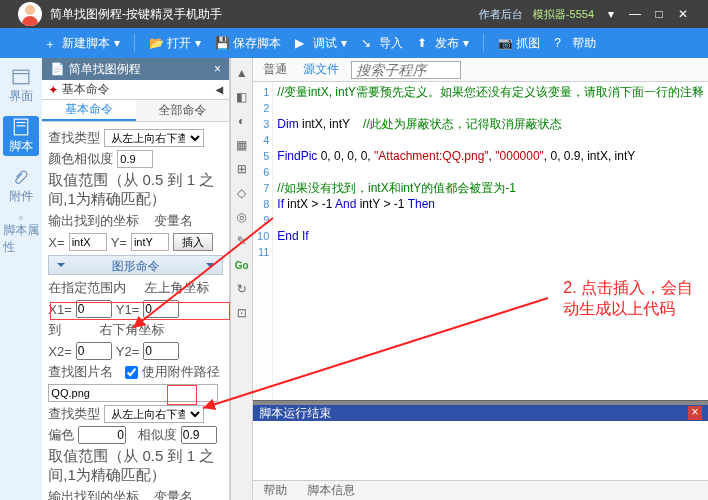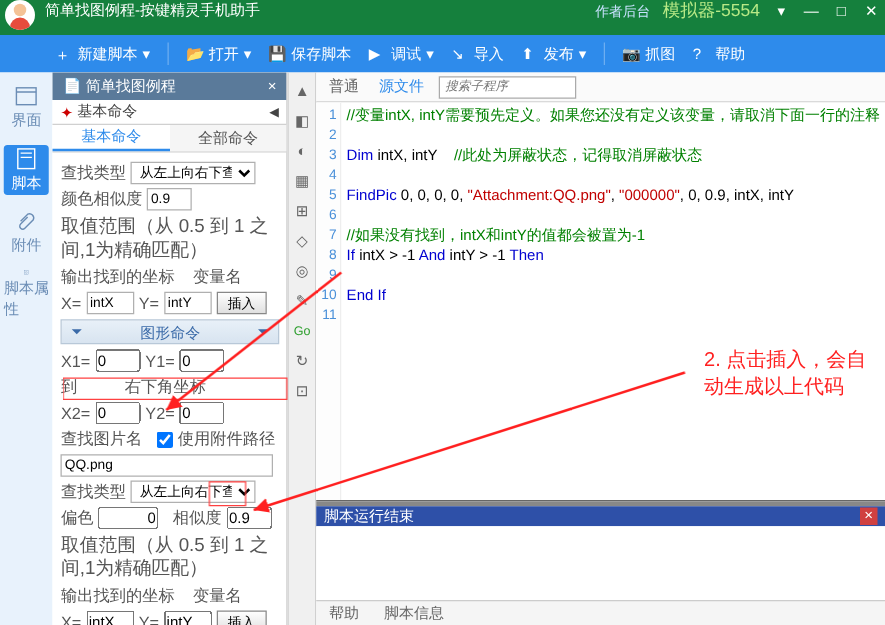--- a/index.html
+++ b/index.html
@@ -1,24 +1,24 @@
 <!DOCTYPE html>
 <html><head>
 <meta charset="utf-8">
 <style>
 *{margin:0;padding:0;box-sizing:border-box;font-family:"Microsoft YaHei",SimSun,Arial,sans-serif;font-size:12px}
 body{width:708px;height:500px;overflow:hidden;background:#fff}
-.titlebar{height:28px;background:#15803d;display:flex;align-items:flex-start;padding:0 4px;color:#fff}
+.titlebar{height:28px;background:#404040;display:flex;align-items:center;padding:0 18px;color:#fff}
 .avatar{width:24px;height:24px;background:#fff;border-radius:50%;margin-right:8px;position:relative;overflow:hidden}
 .avatar::before{content:"";position:absolute;top:3px;left:7px;width:10px;height:10px;background:#f4c296;border-radius:50%}
 .avatar::after{content:"";position:absolute;bottom:0;left:4px;width:16px;height:10px;background:#e74c3c;border-radius:8px 8px 0 0}
 .title-text{flex:1;color:#fff;font-size:12px}
 .title-right{display:flex;align-items:center;gap:10px}
 .author-btn{color:#c8e2ff;font-size:11px;cursor:pointer}
-.device{color:#b8e986;font-size:14px}
+.device{color:#b8e986;font-size:11px}
 .wincontrol{width:14px;height:14px;display:inline-flex;align-items:center;justify-content:center;color:#fff;cursor:pointer}
 .toolbar{height:30px;background:#2e8beb;display:flex;align-items:center;padding-left:44px;gap:14px}
 .tbtn{display:inline-flex;align-items:center;gap:4px;color:#fff;cursor:pointer;font-size:12px}
 .tbtn .ico{width:14px;height:14px;display:inline-block}
 .sep{width:1px;height:18px;background:rgba(255,255,255,0.3)}
 .main{display:flex;height:442px}
 .leftnav{width:44px;background:#e8f2fc;display:flex;flex-direction:column;align-items:center;padding-top:8px;gap:10px}
 .navitem{width:36px;height:40px;display:flex;flex-direction:column;align-items:center;justify-content:center;cursor:pointer;color:#6b8db5;font-size:11px}
 .navitem.active{background:#2e8beb;color:#fff;border-radius:3px}
 .navico{width:18px;height:18px;margin-bottom:2px}
@@ -39,28 +39,28 @@
 input.var{width:38px}
 .desc{font-size:15px;color:#555}
 .collapse-hdr{height:20px;background:linear-gradient(#e8f0f8,#d8e4f0);border:1px solid #b8c8d8;text-align:center;line-height:20px;font-size:12px;color:#3a6aa8;margin:4px 0;cursor:pointer;position:relative}
 .collapse-hdr::before,.collapse-hdr::after{content:"";position:absolute;top:50%;width:0;height:0;border:4px solid transparent;border-top-color:#3a6aa8;margin-top:-2px}
 .collapse-hdr::before{left:8px}.collapse-hdr::after{right:8px}
 .insert-btn{height:18px;padding:0 8px;border:1px solid #888;background:linear-gradient(#fefefe,#e0e0e0);cursor:pointer;font-size:11px}
 .editor{flex:1;display:flex;flex-direction:column;position:relative}
 .editor-top{height:24px;border-bottom:1px solid #d0d0d0;display:flex;align-items:center;padding:0 6px;gap:8px;background:#fafafa}
 .et-tab{font-size:12px;color:#666;cursor:pointer;padding:0 4px}
 .et-tab.active{color:#2e8beb}
-.search{border:1px solid #aaa;height:18px;width:110px;font-size:10px;padding:0 4px;color:#888;font-style:italic}
+.search{border:1px solid #aaa;height:18px;width:110px;font-size:14px;padding:0 4px;color:#888;font-style:italic}
 .code{flex:1;display:flex;font-family:Consolas,monospace;font-size:12px;background:#fff;position:relative;overflow:hidden}
 .gutter{width:20px;background:#fdfdfd;border-right:1px solid #eee;text-align:right;padding:2px 3px 0 0;color:#4a90d9;font-size:11px;line-height:16px}
 .codelines{padding:2px 4px;line-height:16px;white-space:pre}
 .c-green{color:#008000}.c-blue{color:#0000d0}.c-red{color:#c00000}.c-black{color:#000}
 .vtoolbar{width:24px;background:#f0f0f0;border-left:1px solid #d0d0d0;border-right:1px solid #d0d0d0;display:flex;flex-direction:column;align-items:center;padding-top:6px;gap:6px}
 .vbtn{width:18px;height:18px;cursor:pointer;display:flex;align-items:center;justify-content:center;color:#666}
-.go{color:#2a9d2a;font-weight:normal;font-size:10px}
+.go{color:#2a9d2a;font-weight:bold;font-size:10px}
 .debug-pane{height:80px;border-top:1px solid #666;display:flex;flex-direction:column}
 .debug-hdr{height:16px;background:#2e50a8;color:#fff;font-size:11px;padding:0 6px;display:flex;align-items:center}
 .debug-hdr .x{margin-left:auto;background:#d04040;width:14px;height:14px;text-align:center;line-height:12px;cursor:pointer}
 .statusbar{height:20px;background:#f5f5f5;border-top:1px solid #ccc;display:flex;align-items:center;padding:0 10px;gap:20px;font-size:12px;color:#666}
 .annot1{position:absolute;top:138px;left:160px;color:#ff2020;font-size:16px;pointer-events:none;z-index:50}
 .annot2{position:absolute;top:220px;left:310px;color:#ff2020;font-size:16px;pointer-events:none;z-index:50}
 .arrow-svg{position:absolute;pointer-events:none;z-index:49}
 .hl{position:absolute;border:1px solid #ff4040;pointer-events:none;z-index:48}
 </style>
 </head>
@@ -158,20 +158,21 @@
       <div class="row"><label>输出找到的坐标</label>&nbsp;&nbsp;<label>变量名</label></div>
       <div class="row">
           <label>X=</label>
           <input type="text" class="var" value="intX" style="">
           <label>Y=</label>
           <input type="text" class="var" value="intY" style="">
           <button class="insert-btn">插入</button>
         </div>
 
       <div class="collapse-hdr">图形命令</div>
+      <div class="row"><label>在指定范围内</label>&nbsp;&nbsp;&nbsp;<label>左上角坐标</label></div>
       <div class="row">
           <label>X1=</label>
           <input class="num" value="0" style="">
           <label>Y1=</label>
           <input class="num" value="0" style="">
         </div>
       <div class="row"><label>到</label>&nbsp;&nbsp;&nbsp;&nbsp;&nbsp;&nbsp;&nbsp;&nbsp;&nbsp;<label>右下角坐标</label></div>
       <div class="row">
           <label>X2=</label>
           <input class="num" value="0" style="">

